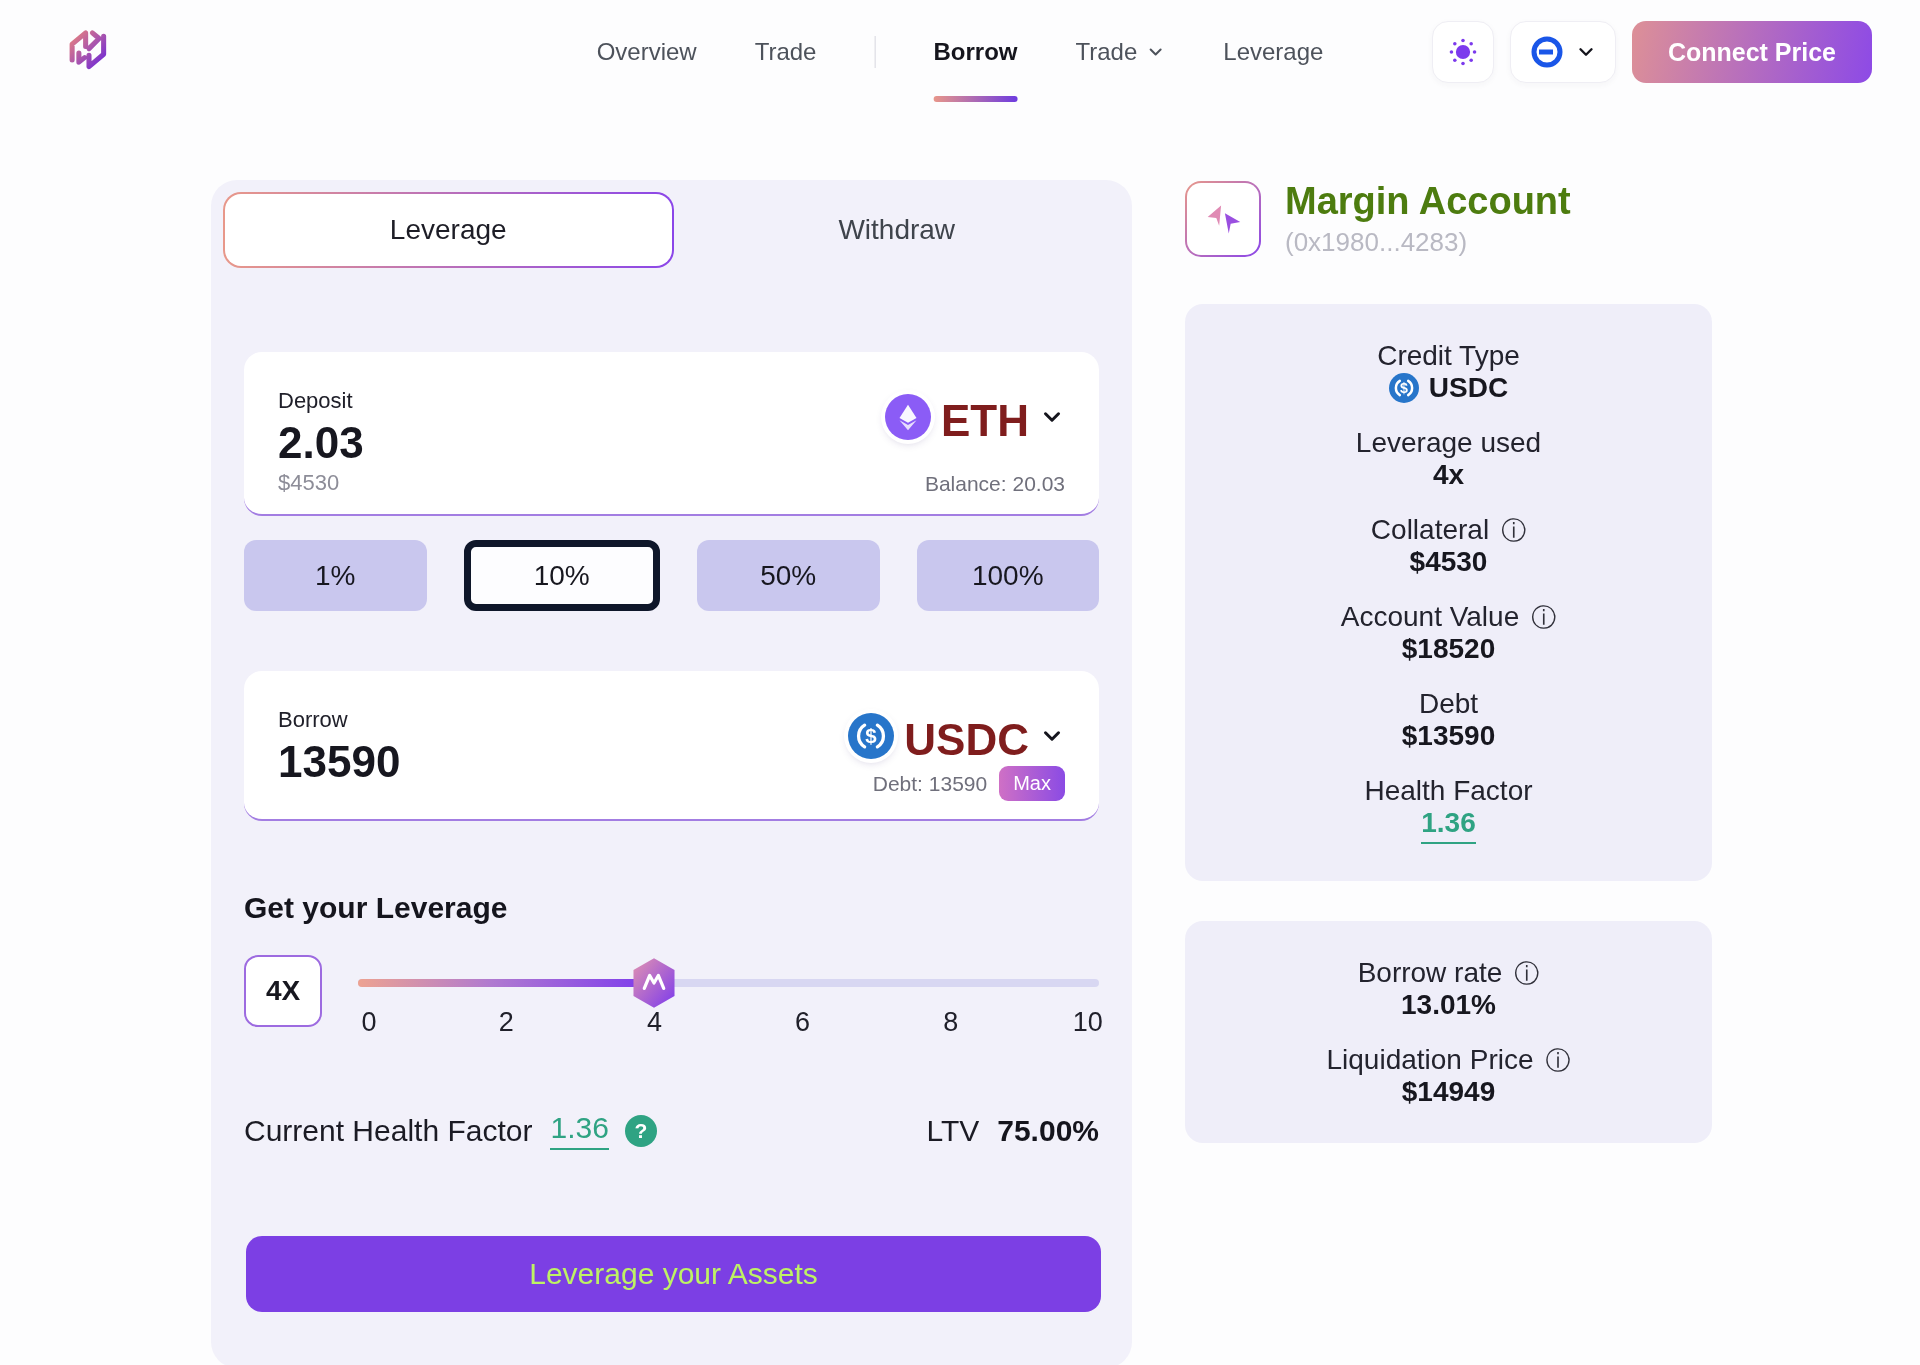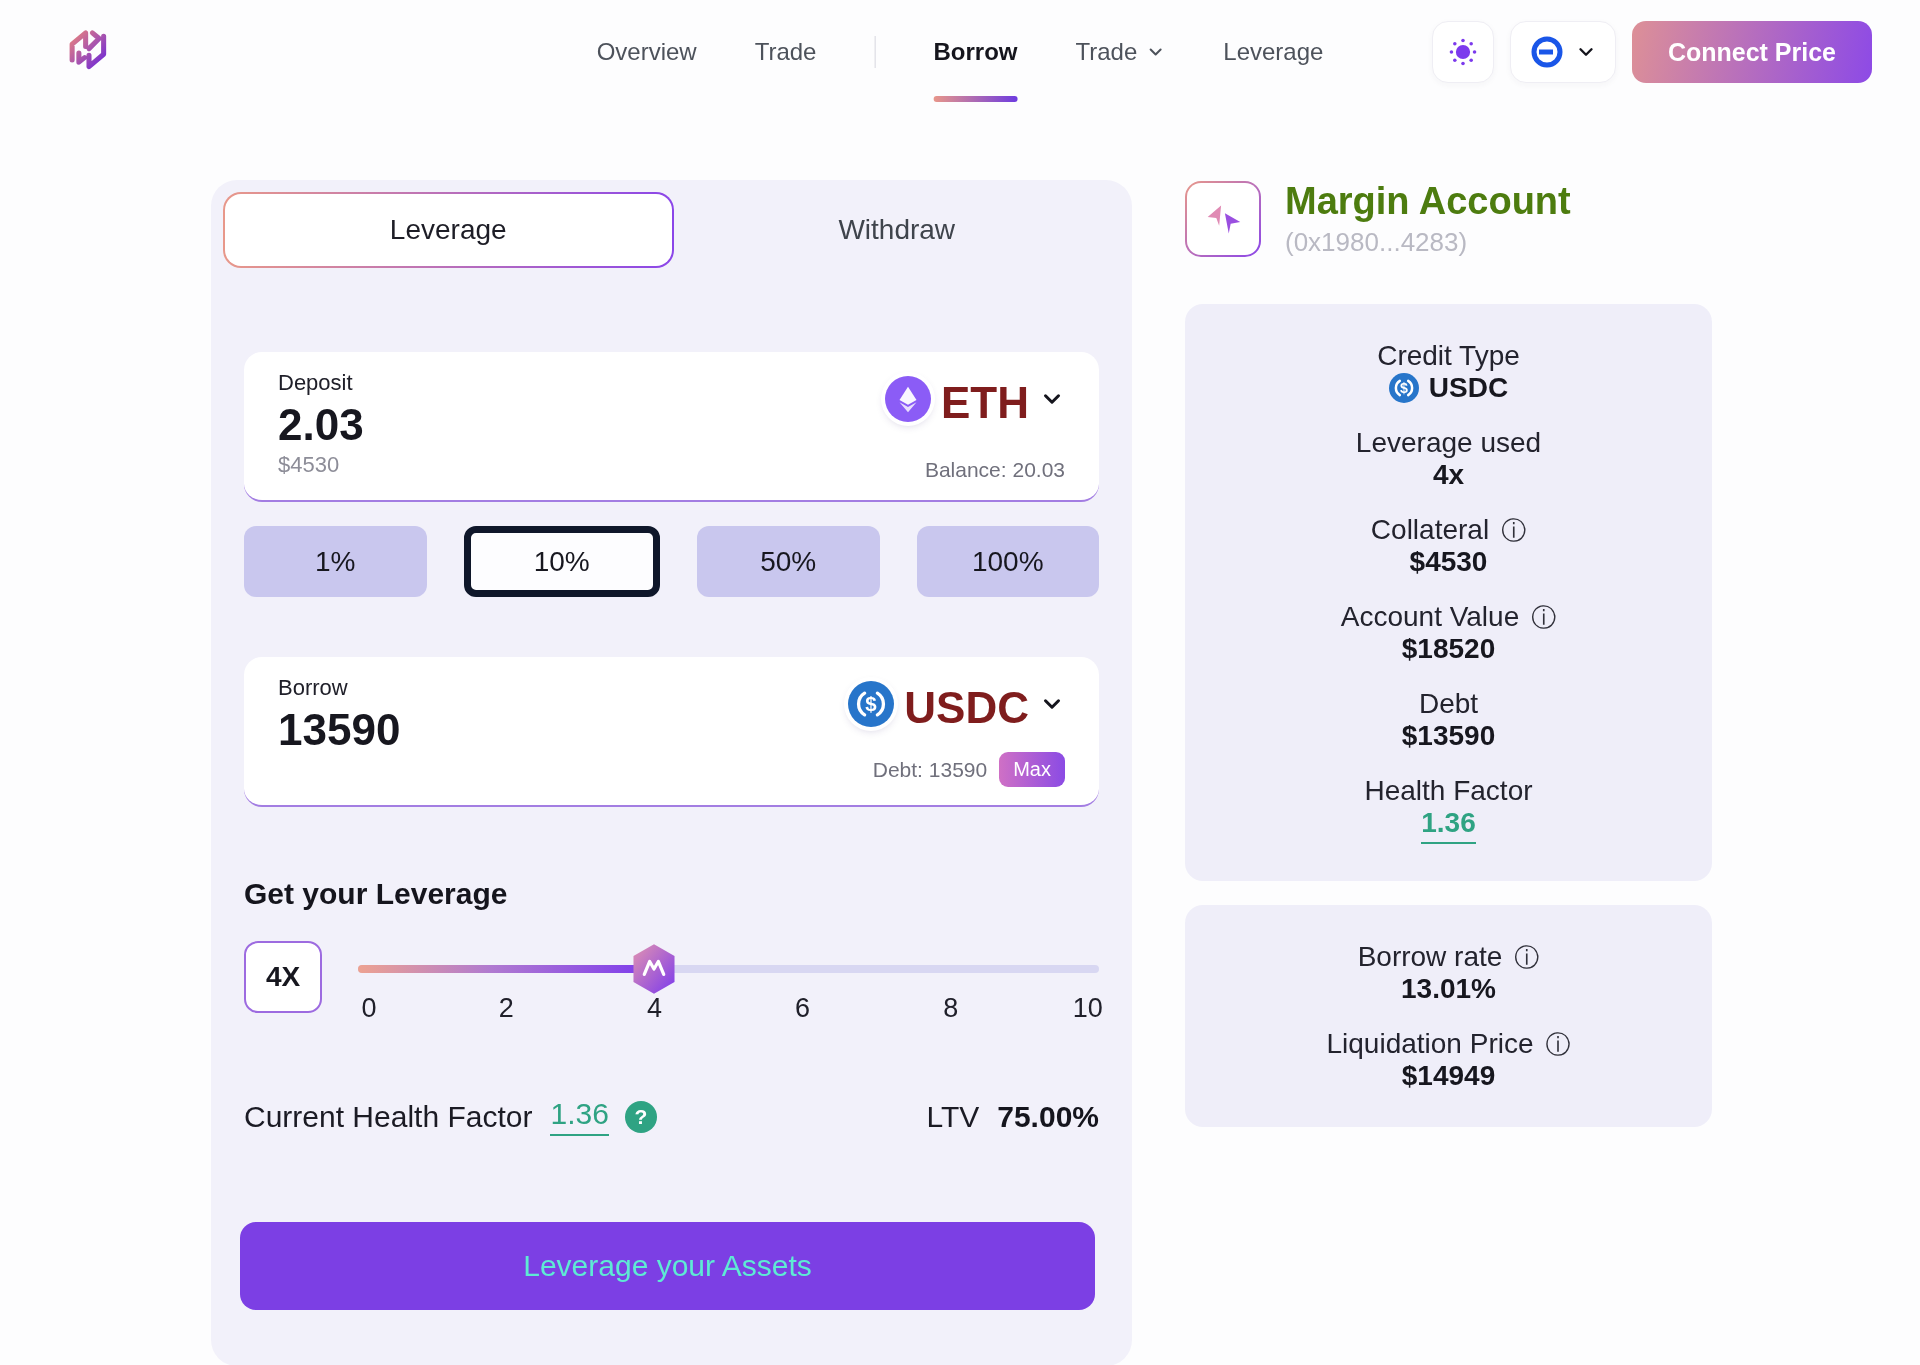--- a/index.html
+++ b/index.html
@@ -32,21 +32,21 @@
   
   .panel-card { width:921px; background:#f2f1fa; border-radius:26px; padding:12px 12px 56px; }
   .tab-row { display:flex; height:76px; }
   .tab-grad { flex:1; border-radius:18px; padding:2px; background:linear-gradient(90deg,#e8988a,#8b46e9); cursor:pointer; }
   .tab-grad-inner { width:100%; height:100%; background:#fff; border-radius:16px;
         display:flex; align-items:center; justify-content:center; font-size:28px; color:#1d1d26; }
   .tab-plain { flex:1; display:flex; align-items:center; justify-content:center;
         font-size:28px; color:#3f444c; cursor:pointer; }
 
   .asset-box { margin:0 21px; background:#fff; border-radius:18px; border-bottom:2px solid #a37de2;
-        padding:18px 34px 18px; display:flex; justify-content:space-between; min-height:150px; }
+        padding:36px 34px 18px; display:flex; justify-content:space-between; min-height:150px; }
   .deposit-box { margin-top:84px; }
   .borrow-box { margin-top:60px; }
   .asset-label { font-size:22px; color:#20202a; }
   .amount-input { border:none; background:transparent; outline:none; font-size:44px; font-weight:700;
         color:#17171f; width:320px; margin-top:4px; }
   .asset-usd { font-size:22px; color:#8d8d98; margin-top:2px; }
   .asset-right { display:flex; flex-direction:column; align-items:flex-end; justify-content:space-between; }
   .token-select { display:flex; align-items:center; gap:10px; cursor:pointer; }
   .coin { border-radius:50%; display:flex; align-items:center; justify-content:center;
         box-shadow:0 0 0 4px #fff, 0 3px 8px rgba(60,40,120,.25); }
@@ -75,35 +75,35 @@
 
   .health-row { margin:66px 21px 0; display:flex; justify-content:space-between; align-items:center; }
   .hf-left, .ltv-right { display:flex; align-items:center; }
   .hf-label { font-size:30px; color:#1b1b24; }
   .hf-value { font-size:30px; color:#2fa383; border-bottom:2px solid #2fa383; padding-bottom:3px; margin-left:18px; }
   .q-icon { width:32px; height:32px; border-radius:50%; background:#2fa383; color:#fff; font-size:21px;
         font-weight:700; display:flex; align-items:center; justify-content:center; margin-left:16px; cursor:pointer; }
   .ltv-label { font-size:30px; color:#1b1b24; }
   .ltv-value { font-size:30px; font-weight:700; margin-left:18px; color:#15151d; }
 
-  .cta-btn { display:block; margin:86px 17px 0; width:calc(100% - 42px); height:88px; border:none;
-        border-radius:16px; background:#7c3fe4; color:#5eead4; font-size:30px; cursor:pointer; }
+  .cta-btn { display:block; margin:86px 23px 0; width:calc(100% - 42px); height:76px; border:none;
+        border-radius:16px; background:#7c3fe4; color:#bef264; font-size:30px; cursor:pointer; }
 
   
   aside { margin-left:53px; width:527px; }
   .acct-header { display:flex; align-items:center; gap:24px; }
   .acct-icon-grad { width:76px; height:76px; border-radius:16px; padding:2px;
         background:linear-gradient(135deg,#e8988a,#8b46e9); }
   .acct-icon-inner { width:100%; height:100%; background:#fff; border-radius:14px;
         display:flex; align-items:center; justify-content:center; }
   .acct-title { font-size:38px; font-weight:700; color:#4d7c0f; }
   .acct-address { font-size:26px; color:#b9b9c3; margin-top:4px; }
 
   .stat-panel { margin-top:46px; background:#efeef9; border-radius:18px; padding:36px 34px 14px; }
-  .rate-panel { margin-top:24px; padding-bottom:12px; }
+  .rate-panel { margin-top:40px; padding-bottom:12px; }
   .stat-row { display:flex; justify-content:space-between; align-items:center; margin-bottom:23px;flex-direction:column; }
   .stat-label { font-size:28px; color:#23232e; display:flex; align-items:center; gap:12px; }
   .info-icon { font-size:25px; color:#30303a; line-height:1; cursor:pointer; }
   .stat-value { font-size:28px; font-weight:600; color:#17171f; display:flex; align-items:center; gap:10px; }
   .stat-value.green { color:#2fa383; border-bottom:2px solid #2fa383; padding-bottom:3px; }
 </style>
 </head>
 <body>
 
 <svg width="0" height="0" style="position:absolute">

